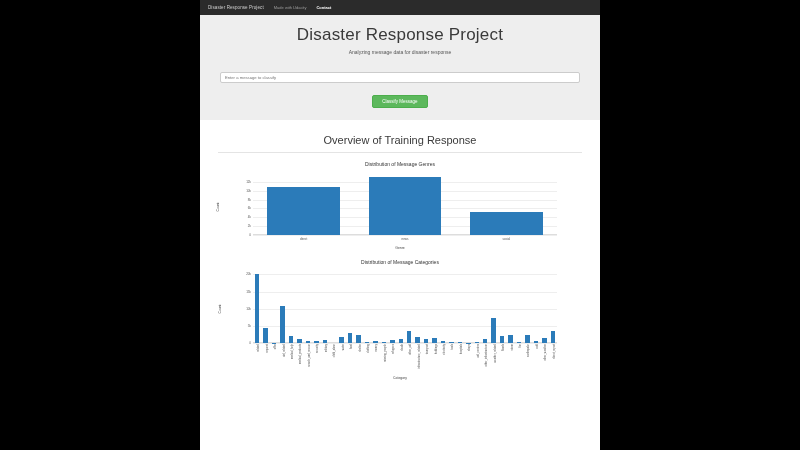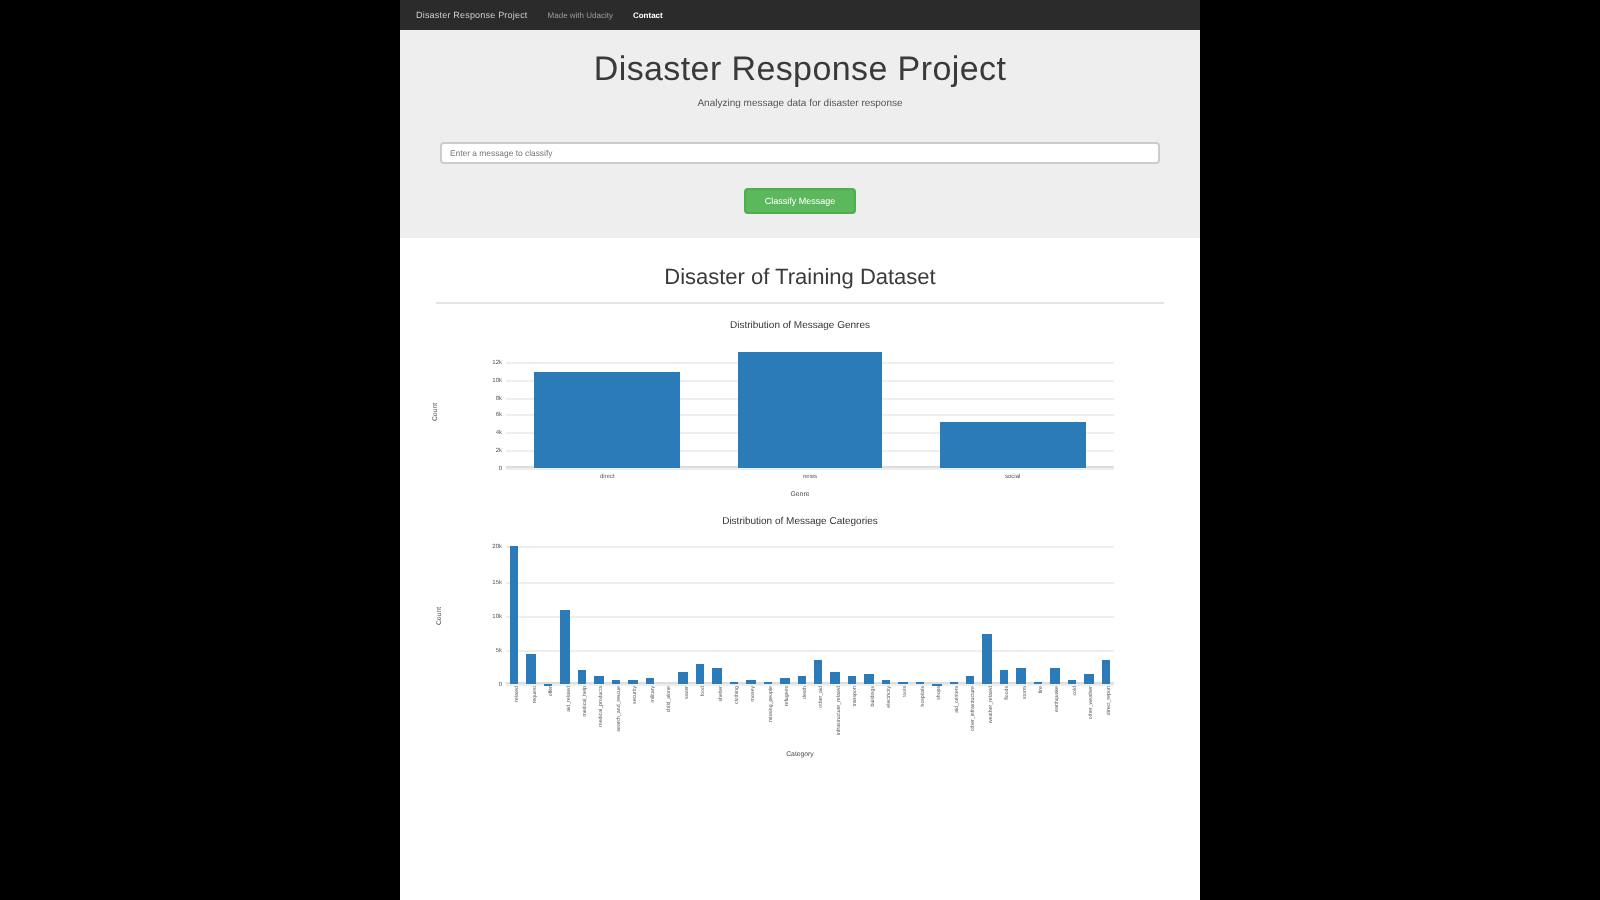--- a/index.html
+++ b/index.html
@@ -200,21 +200,21 @@
     <div class="hero-sub">Analyzing message data for disaster response</div>
     <div class="search-row">
       <input class="search-input" type="text" placeholder="Enter a message to classify" style="">
     </div>
     <div class="btn-row">
       <button class="btn-classify">Classify Message</button>
     </div>
   </div>
 
   <div class="content">
-    <h2 class="section-title">Disaster of Training Dataset</h2>
+    <h2 class="section-title">Overview of Training Response</h2>
     <hr class="hr">
 
     <div class="chart-block">
       <div class="chart-title">Distribution of Message Genres</div>
       <div class="plot-wrap" style="height:78px;">
         <div class="axis-title-y" style="left:-22px; top:34px;">Count</div>
         <div class="plot" id="plot0" style="position:absolute; left:18px; right:8px; top:2px; bottom:14px;">
             <div class="gridline" style="top: 100%;"></div>
             <div class="ytick" style="top: 100%;">0</div>
             <div class="gridline" style="top: 85.7143%;"></div>

